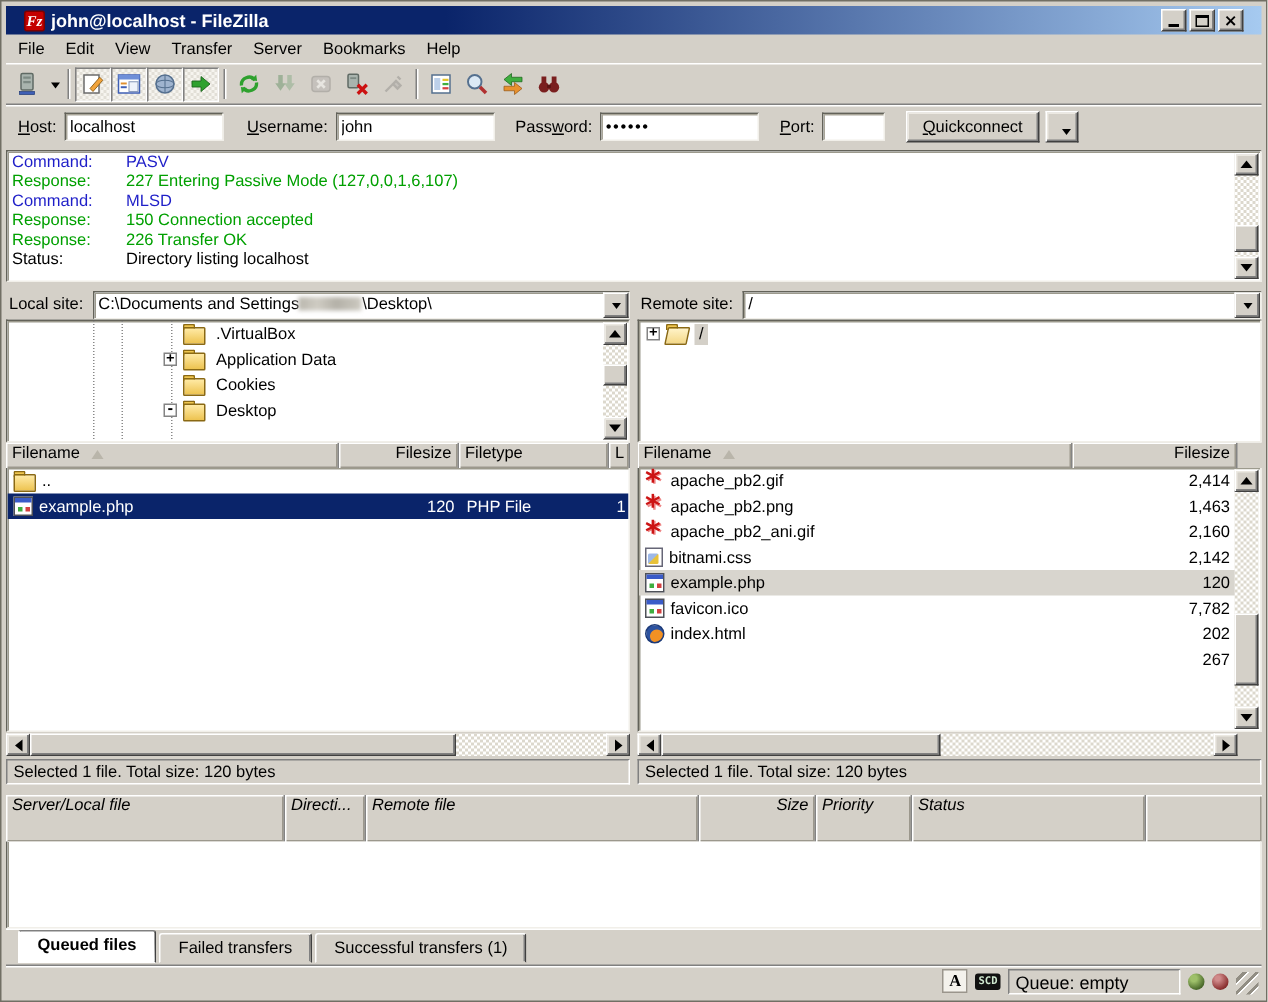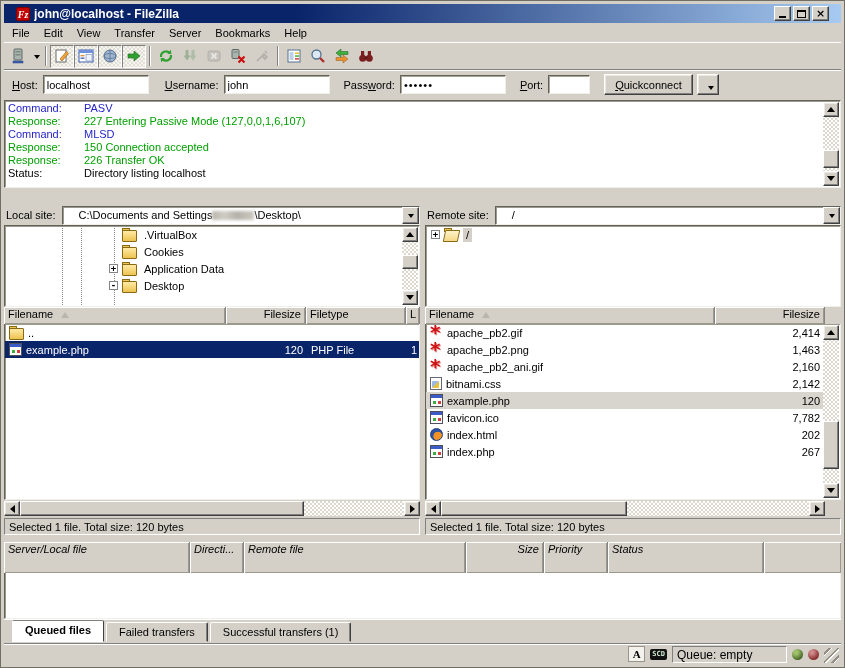--- a/index.html
+++ b/index.html
@@ -78,31 +78,31 @@
   .t-rt { border:4px solid transparent; border-left:5px solid #000; margin-right:-4px; }
   .sb-thumb { position:absolute; left:0; width:16px; background:#d4d0c8; border:1px solid;
               border-color:#fff #404040 #404040 #fff; box-shadow:inset -1px -1px 0 #808080; }
   .hsb { height:15px; position:relative; flex:none; margin-top:1px;
          background:repeating-conic-gradient(#fff 0% 25%, #dcd8cd 0% 50%) 0 0/4px 4px; }
   .hsb .sb-btn { height:15px; width:16px; top:0; }
   .hsb .sb-btn.left { left:0; } .hsb .sb-btn.right { right:0; }
   .hsb .sb-thumb { top:0; height:15px; width:auto; }
 
   
-  .panes { height:330px; display:flex; margin-top:17px; flex:none; }
+  .panes { height:330px; display:flex; margin-top:5px; flex:none; }
   .pane { display:flex; flex-direction:column; }
   .pane-left { width:416px; flex:none; }
   .vsplit { width:5px; flex:none; }
   .pane-right { flex:1; }
 
   .sitebar { height:20px; display:flex; align-items:center; flex:none; }
   .site-label { padding:0 6px 0 2px; white-space:nowrap; }
   .combo { flex:1; height:19px; display:flex; align-items:stretch; background:#fff; border:1px solid;
            border-color:#636259 #f1efe9 #f1efe9 #636259; box-shadow:inset 1px 1px 0 #9c9a8d; }
-  .combo-text { flex:1; padding:2px 16px; white-space:nowrap; overflow:hidden; }
+  .combo-text { flex:1; padding:2px 3px; white-space:nowrap; overflow:hidden; }
   .combo-btn { width:17px; background:#d4d0c8; border:1px solid; border-color:#fff #404040 #404040 #fff;
                box-shadow:inset -1px -1px 0 #808080; display:flex; align-items:center; justify-content:center; }
   .combo-btn i { border:3px solid transparent; border-top:4px solid #000; margin-top:4px; }
   .redacted { display:inline-block; width:42px; height:9px; vertical-align:middle;
               background:linear-gradient(90deg,#b9b6ad,#cfccc3 30%,#b4b1a8 60%,#ccc9c0); filter:blur(1.5px); }
 
   .tree { height:82px; position:relative; overflow:hidden; flex:none; }
   .guide { position:absolute; top:0; bottom:0; width:1px;
            background:repeating-linear-gradient(#888 0 1px, transparent 1px 2px); }
   .tree-item { height:17px; display:flex; align-items:center; position:relative; }
@@ -405,28 +405,28 @@
         <span class="guide" style="left:76px"></span>
         <span class="guide" style="left:109px"></span>
         <div>
 
         <div class="tree-item">
               <span class="exp" style="visibility: hidden;"></span>
               <span class="fi folder"></span>
               <span class="tree-label">.VirtualBox</span>
             </div>
             <div class="tree-item">
+              <span class="exp plus"></span>
+              <span class="fi folder"></span>
+              <span class="tree-label">Application Data</span>
+            </div>
+            <div class="tree-item">
               <span class="exp" style="visibility: hidden;"></span>
               <span class="fi folder"></span>
               <span class="tree-label">Cookies</span>
-            </div>
-            <div class="tree-item">
-              <span class="exp plus"></span>
-              <span class="fi folder"></span>
-              <span class="tree-label">Application Data</span>
             </div>
             <div class="tree-item">
               <span class="exp minus"></span>
               <span class="fi folder"></span>
               <span class="tree-label">Desktop</span>
             </div>
           </div>
         <div class="vsb">
           <span class="sb-btn up">
               <i class="t-up"></i>
@@ -564,24 +564,20 @@
               <span class="fcell rc-size right" style="flex:1">7,782</span>
             </div>
             <div class="frow">
               <span class="fcell rc-name">
                 <span class="fi firefox"></span>
                 <span>index.html</span>
               </span>
               <span class="fcell rc-size right" style="flex:1">202</span>
             </div>
             <div class="frow">
-              <span class="fcell rc-name">
-                <span class="fi phpfile"></span>
-                <span>index.php</span>
-              </span>
               <span class="fcell rc-size right" style="flex:1">267</span>
             </div>
           </div>
         <div class="vsb">
           <span class="sb-btn up">
               <i class="t-up"></i>
             </span>
           <span class="sb-thumb" style="top:96px; height:48px"></span>
           <span class="sb-btn down">
               <i class="t-dn"></i>

